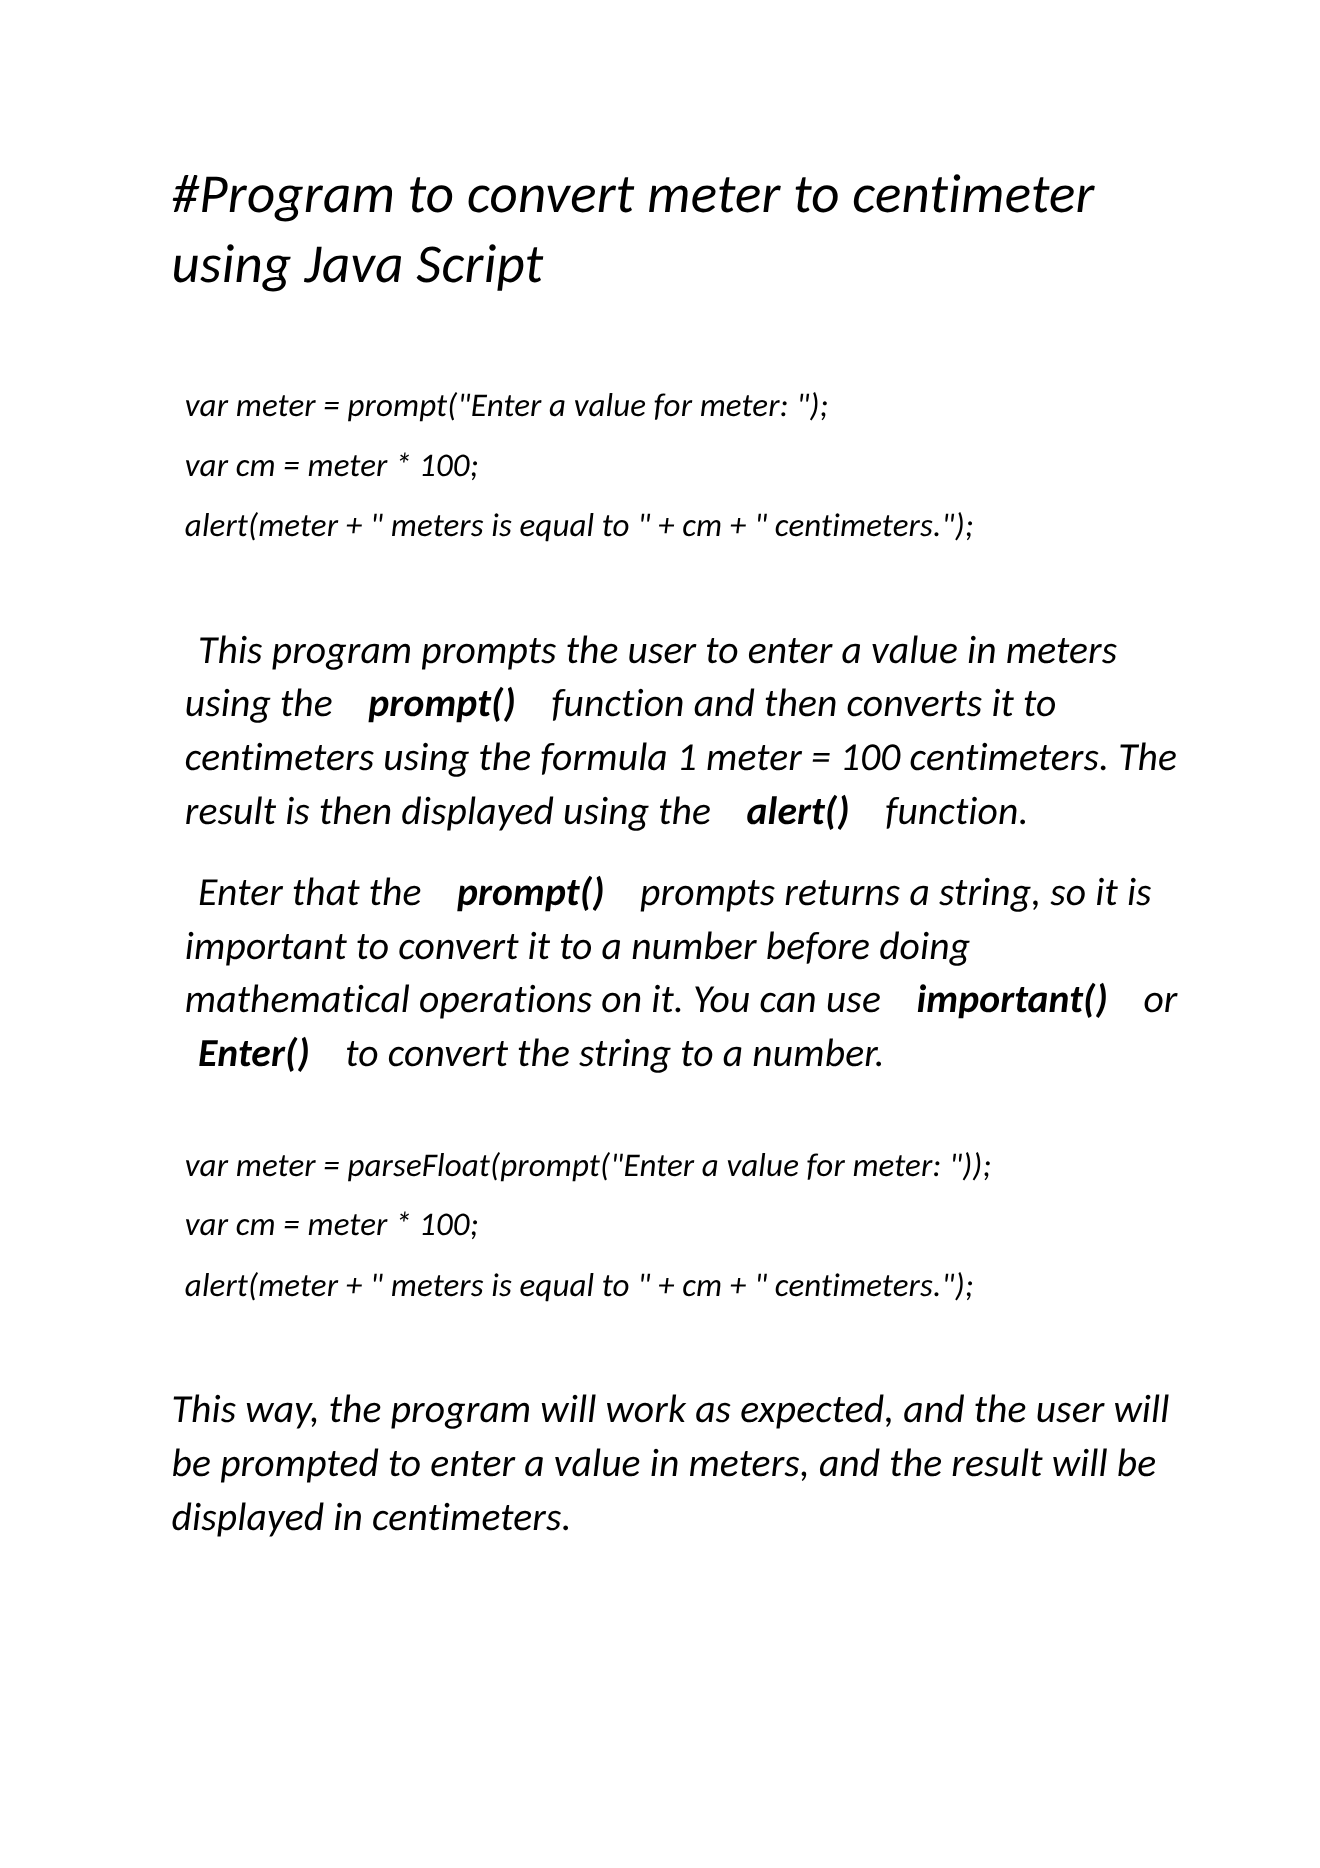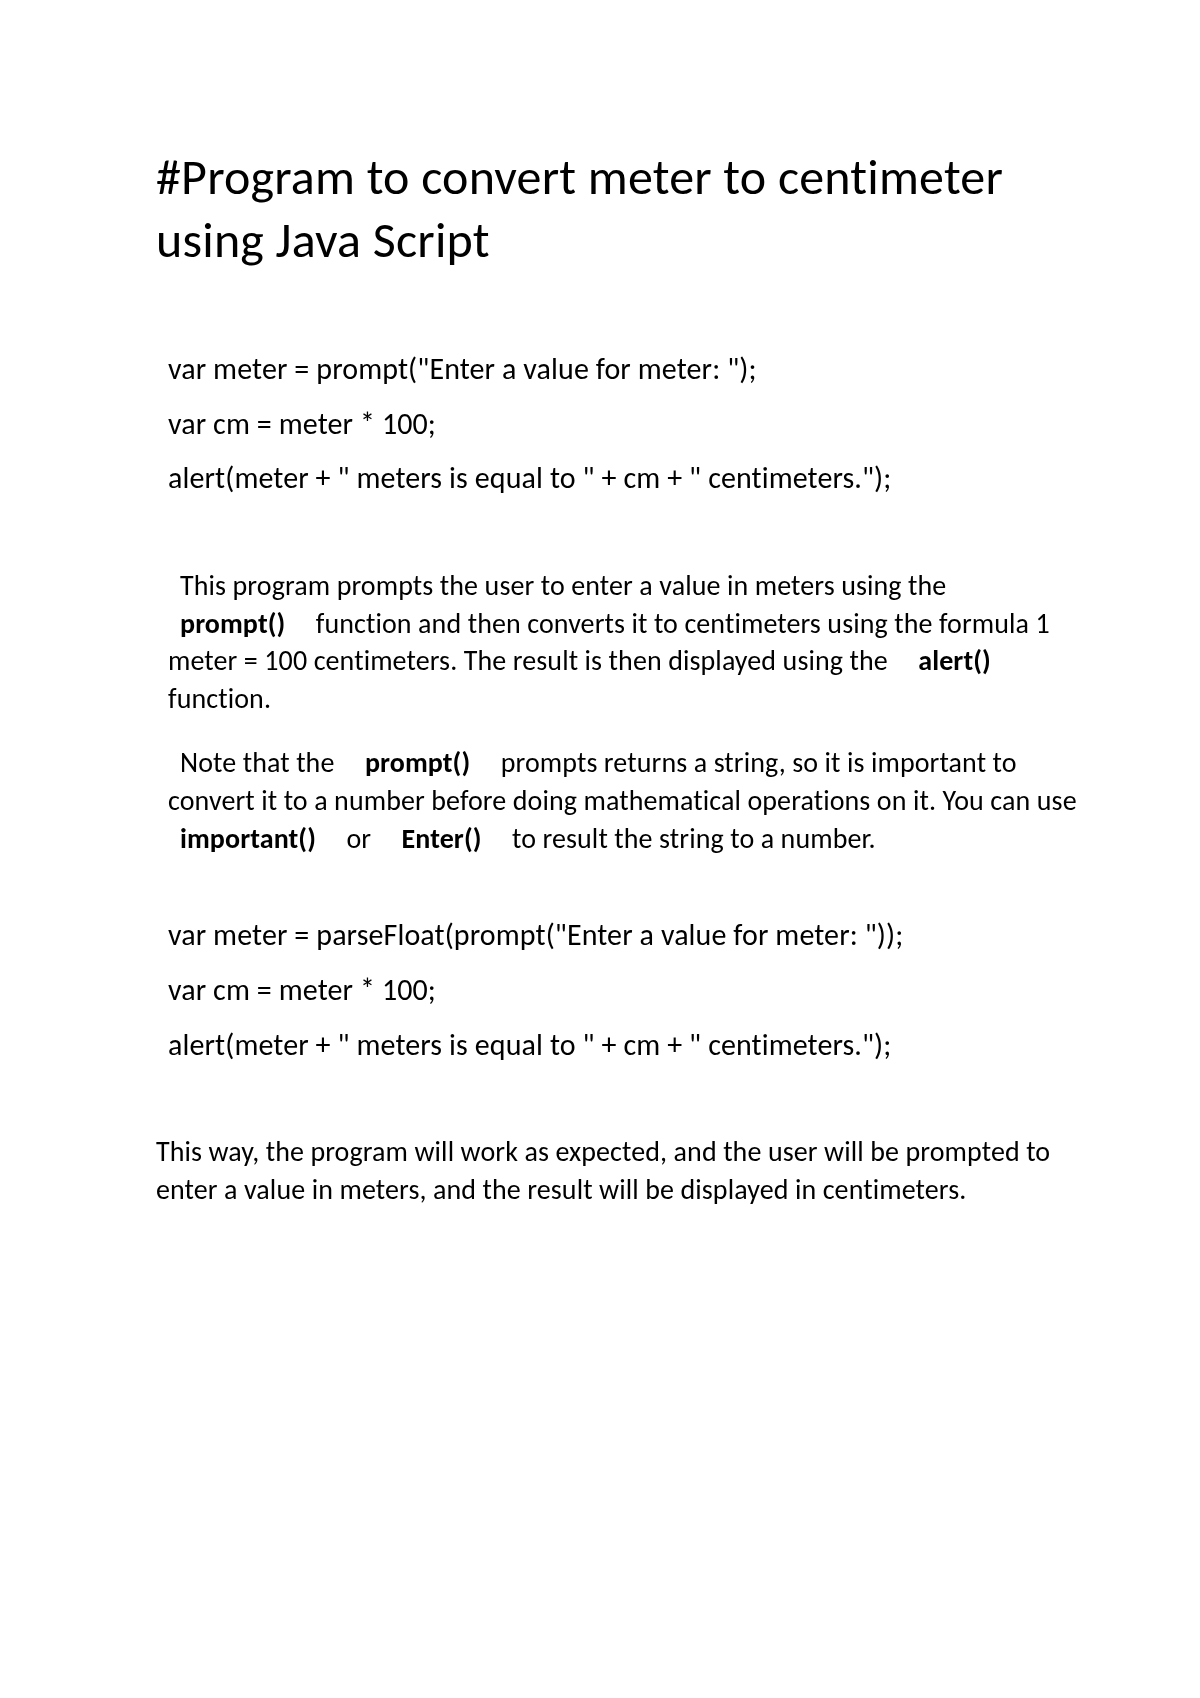--- a/index.html
+++ b/index.html
@@ -1,15 +1,15 @@
 <!DOCTYPE html>
 <html><head>
 <meta charset="utf-8">
 <style>
-  * { margin: 12px; padding: 0; box-sizing: border-box; }
+  * { margin: 12px; padding: 0; box-sizing: border-box; font-style: italic; }
   body {
     background: #ffffff;
     width: 1200px;
     height: 1698px;
     font-family: Calibri, "Segoe UI", Arial, sans-serif;
     color: #000000;
     padding: 110px 120px 0 120px;
   }
   .title {
     font-size: 50px;
@@ -24,21 +24,21 @@
   .code-line {
     font-size: 30px;
     line-height: 1.22;
     margin-bottom: 18px;
     letter-spacing: 0.1px;
   }
   .code-line:last-child {
     margin-bottom: 0;
   }
   .para {
-    font-size: 28px;
+    font-size: 36px;
     line-height: 1.35;
     margin-bottom: 26px;
     letter-spacing: 0.1px;
   }
   .para-block {
     margin-bottom: 60px;
   }
   .bold {
     font-weight: 700;
   }
@@ -52,21 +52,21 @@
   <div class="code-line">var meter = prompt("Enter a value for meter: ");</div>
   <div class="code-line">var cm = meter * 100;</div>
   <div class="code-line">alert(meter + " meters is equal to " + cm + " centimeters.");</div>
 </div>
 
 <div class="para-block">
   <p class="para">
     <span>This program prompts the user to enter a value in meters using the </span><span class="bold">prompt()</span><span> function and then converts it to centimeters using the formula 1 meter = 100 centimeters. The result is then displayed using the </span><span class="bold">alert()</span><span> function.</span>
   </p>
   <p class="para">
-    <span>Note that the </span><span class="bold">prompt()</span><span> prompts returns a string, so it is important to convert it to a number before doing mathematical operations on it. You can use </span><span class="bold">important()</span><span> or </span><span class="bold">Enter()</span><span> to result the string to a number.</span>
+    <span>Enter that the </span><span class="bold">prompt()</span><span> prompts returns a string, so it is important to convert it to a number before doing mathematical operations on it. You can use </span><span class="bold">important()</span><span> or </span><span class="bold">Enter()</span><span> to convert the string to a number.</span>
   </p>
 </div>
 
 <div class="code-block">
   <div class="code-line">var meter = parseFloat(prompt("Enter a value for meter: "));</div>
   <div class="code-line">var cm = meter * 100;</div>
   <div class="code-line">alert(meter + " meters is equal to " + cm + " centimeters.");</div>
 </div>
 
 <p class="para">This way, the program will work as expected, and the user will be prompted to enter a value in meters, and the result will be displayed in centimeters.</p>

